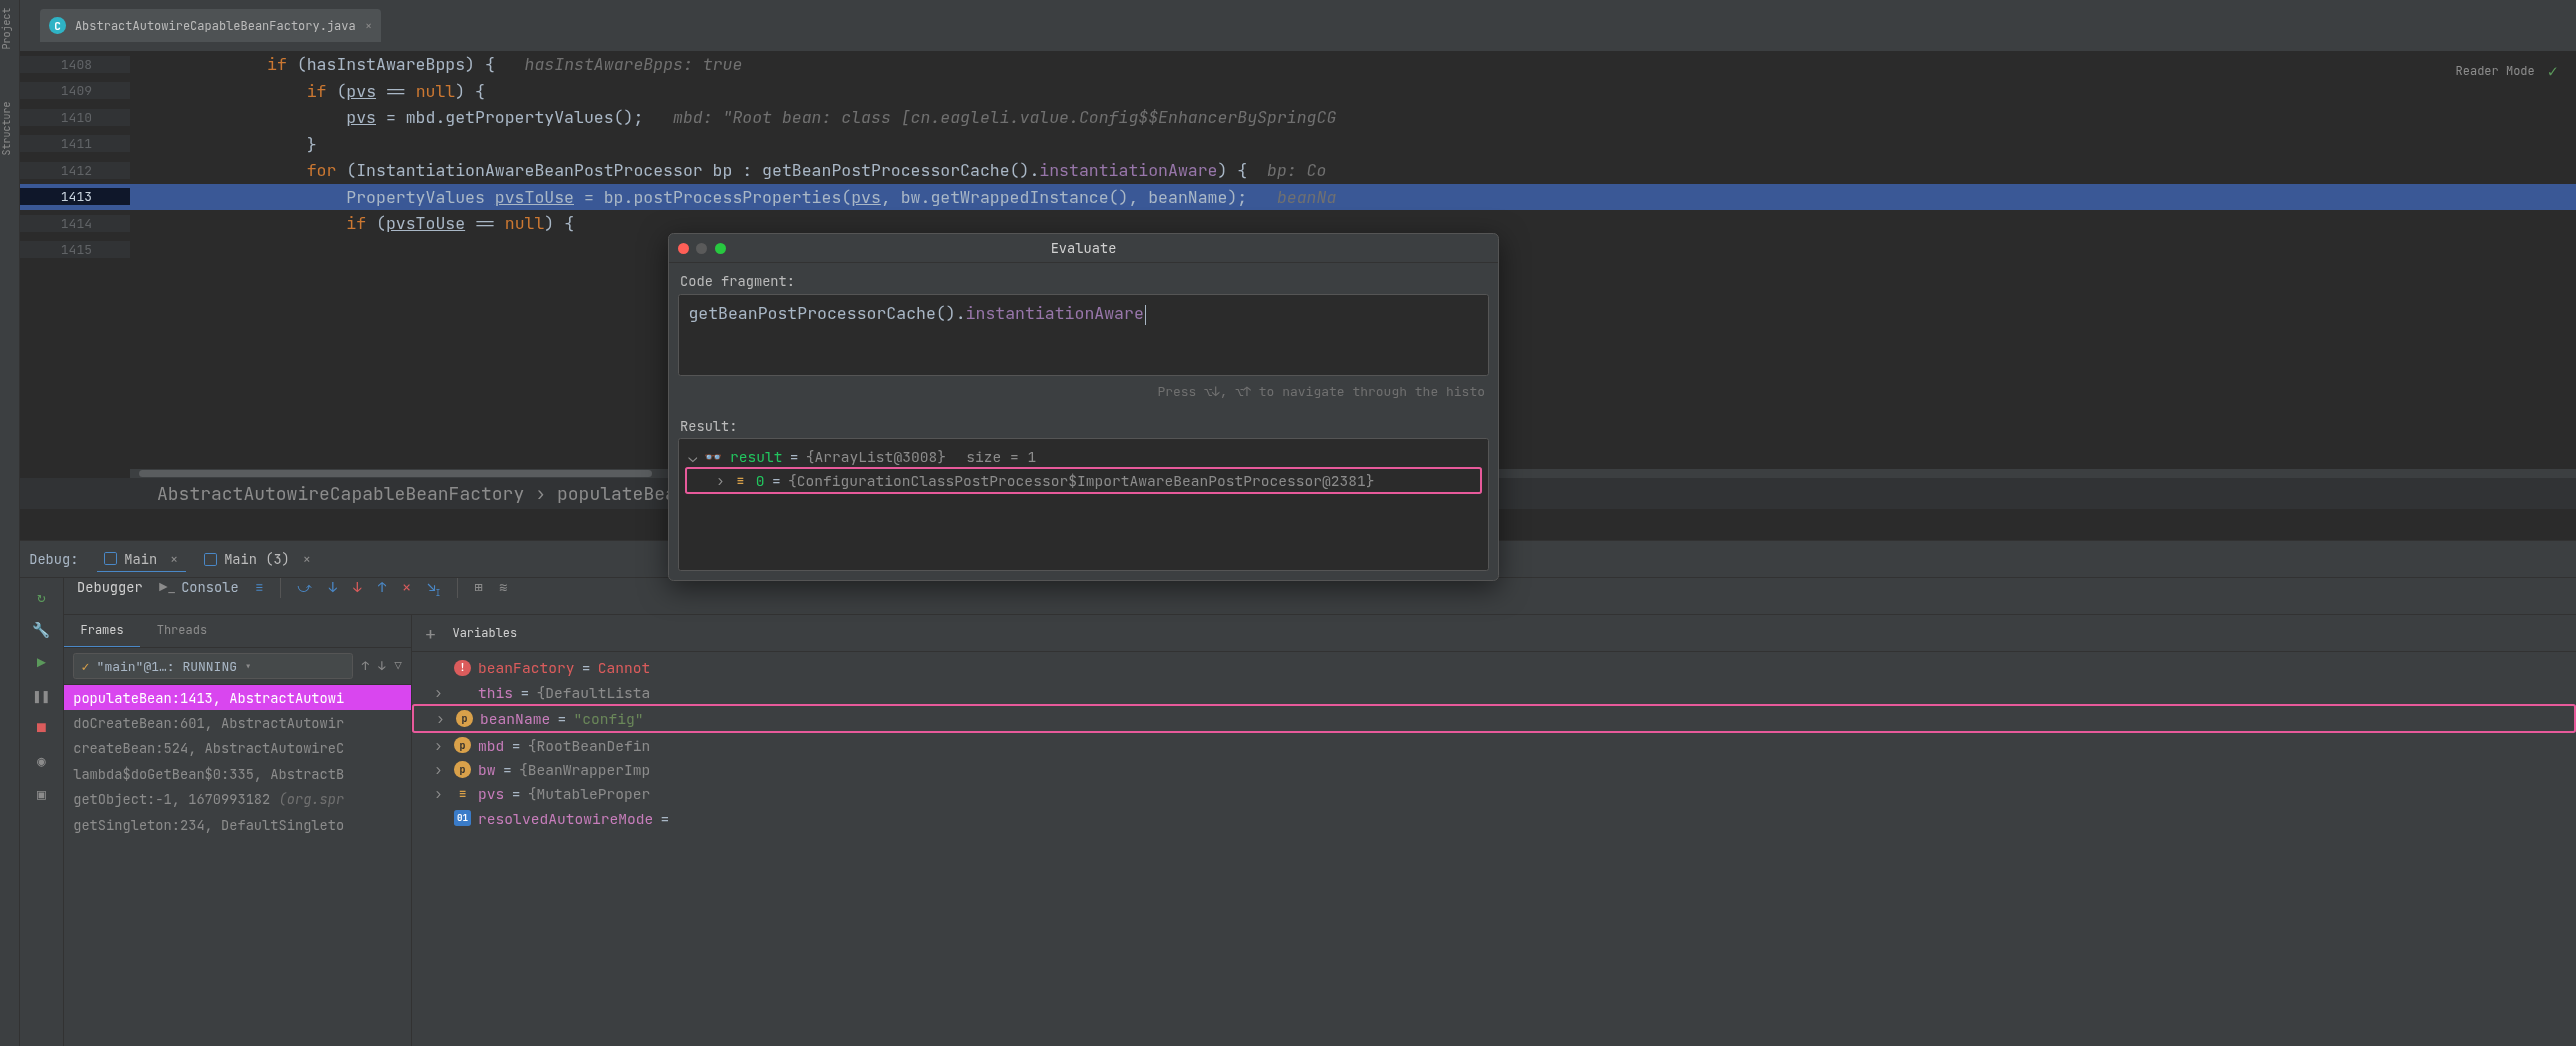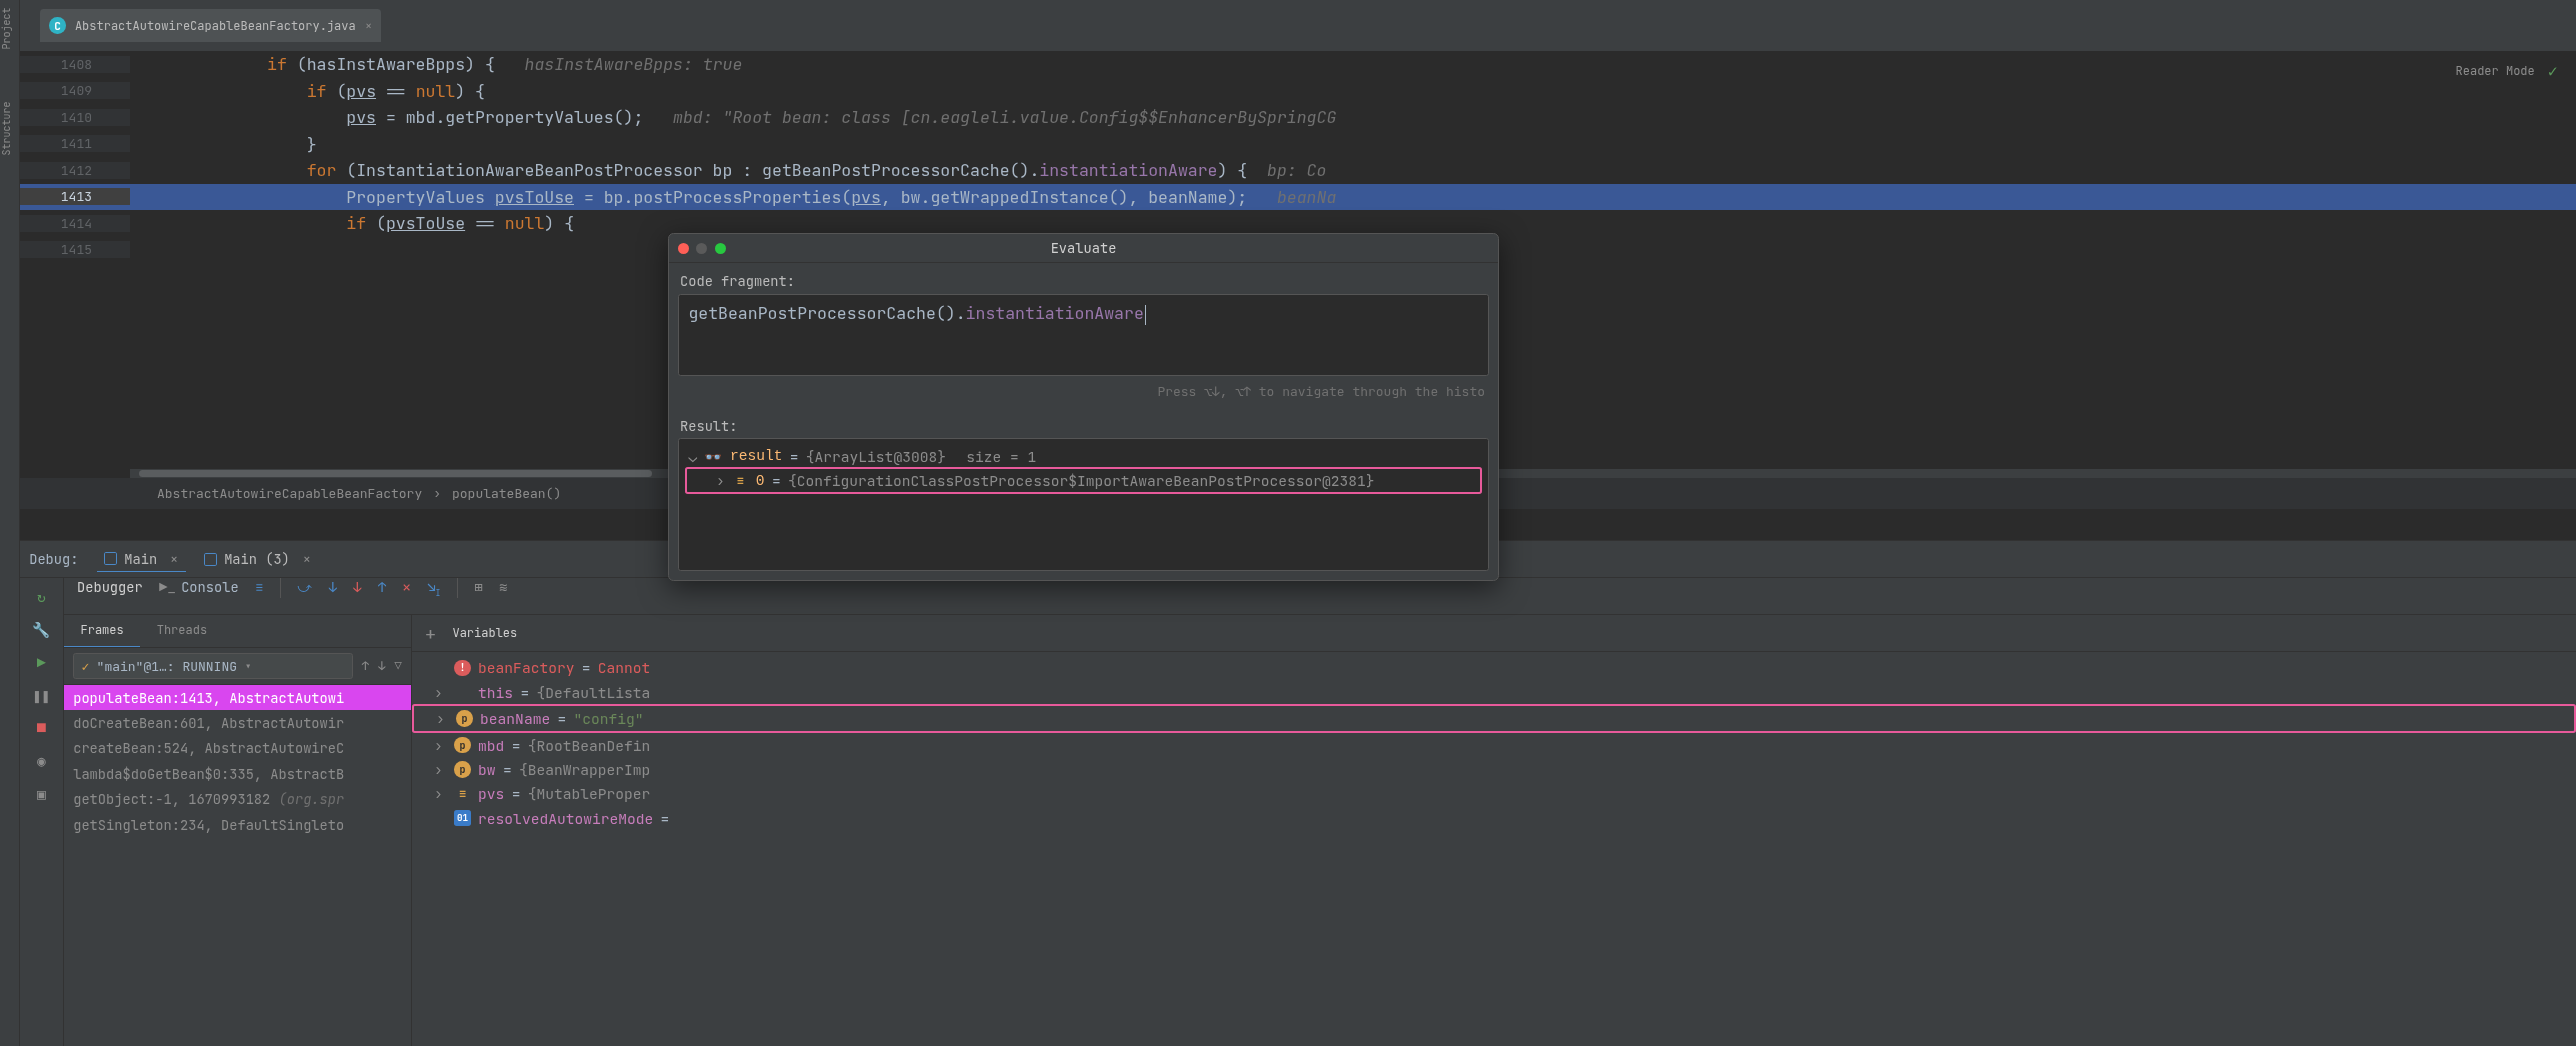--- a/index.html
+++ b/index.html
@@ -80,40 +80,40 @@
     width: 110px;
     text-align: right;
     padding-right: 38px;
     color: #606366;
     background: #313335;
     font-size: 13px;
   }
   .codetext { flex:1; padding-left: 18.3px; color: #a9b7c6; }
   .kw { color: #cc7832; }
   .field { color: #9876aa; }
-  .ident { color: #fdba74; font-family: Liberation Mono, monospace; }
+  .ident { color: #22c55e; }
   .under { text-decoration: underline; }
   .inlinehint { color: #707070; font-style: italic; }
   .bpline { background: #3a5896; }
-  .bpline .gutter { background: #404040; color: #c8d3de; }
+  .bpline .gutter { background: #0f172a; color: #c8d3de; }
   .reader-mode {
     position:absolute; right: 18.3px; top: 9.2px;
     display:flex; align-items:center; gap: 13px;
     color:#8c8c8c;
   }
   .reader-mode .check { color: #5b995b; font-size:16.5px; }
   .hscroll {
     height:9.2px;background:#3c3f41;margin-left:110px;
     position:relative;
   }
   .hscroll .thumb{position:absolute;left:9.2px;width:513px;height:7.3px;top:0.9px;background:#5a5d5f;border-radius:3.7px;}
   .breadcrumb {
     height: 31px; display:flex;align-items:center;
     padding-left: 137px; gap: 11px;
-    background:#313335; color:#8c8c8c;font-size:13px;
+    background:#313335; color:#8c8c8c;font-size:18px;
   }
   
   .debug {
     position:absolute;left:20px;right:0;top:540px;bottom:0;
     background:#3c3f41;
     display:flex;flex-direction:column;
     border-top:0.9px solid #323232;
   }
   .debug-header{
     height:37px;display:flex;align-items:center;gap:18.3px;

